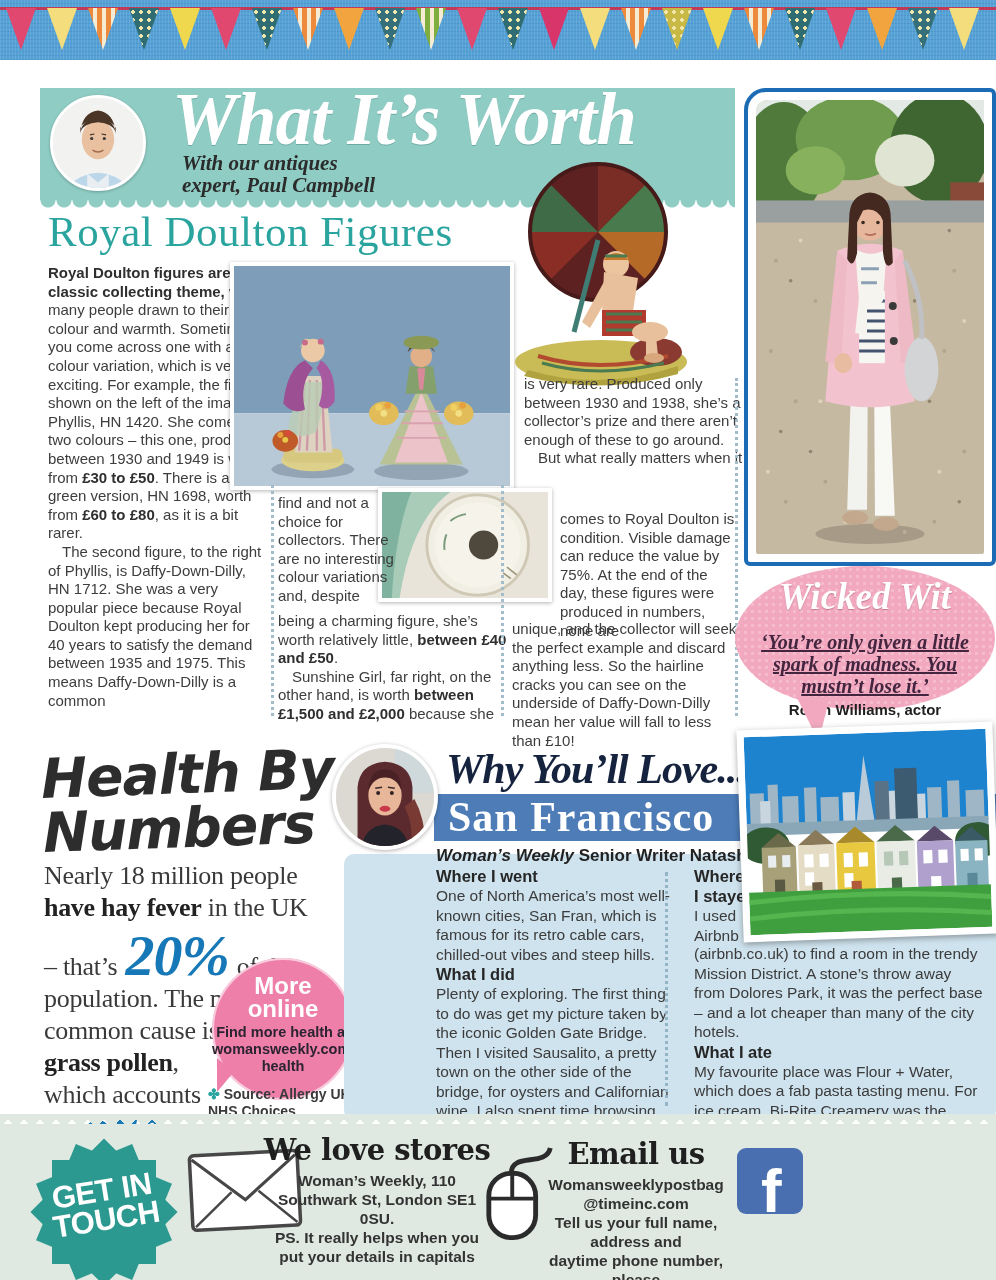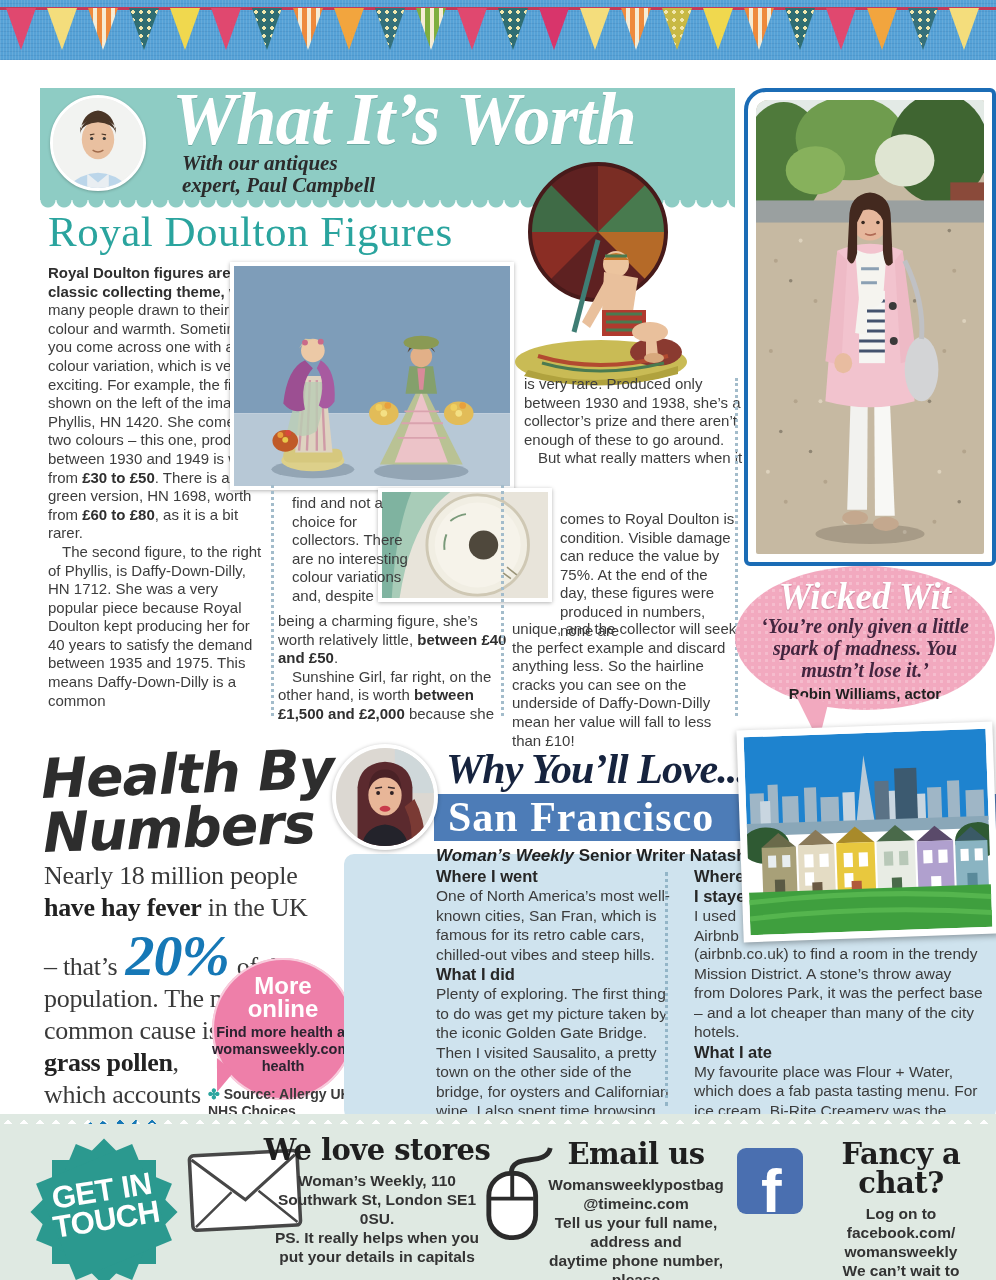--- a/index.html
+++ b/index.html
@@ -28,21 +28,21 @@
   .paul { left:10px; top:7px; width:96px; height:96px; border:3px solid #fff; box-shadow:0 1px 3px rgba(0,0,0,.25); }
   .wiw-title { position:absolute; left:132px; top:-6px; width:560px; font:italic 700 73px/1.05 "Liberation Serif","DejaVu Serif",serif; color:#ffffff; letter-spacing:-1px; text-shadow:0 1px 0 rgba(60,120,115,.4); }
   .wiw-sub { position:absolute; left:142px; top:64px; font:italic 700 21px/1.05 "Liberation Serif","DejaVu Serif",serif; color:#2b2b2b; }
   .rd-head { position:absolute; left:8px; top:122px; font:400 43px/1 "Liberation Serif","DejaVu Serif",serif; color:#2aa49e; letter-spacing:.5px; }
 
   .bodytext { font:15px/18.6px "Liberation Sans",sans-serif; color:#3d3d3d; }
   .bodytext .b { font-weight:700; color:#2f2f2f; }
   .bodytext .indent { text-indent:14px; display:block; }
   .col { position:absolute; }
   .c1 { left:8px;  top:176px; width:222px; }
-  .c2a{ left:252px; top:406px; width:122px; }
+  .c2a{ left:238px; top:406px; width:122px; }
   .c2b{ left:238px; top:524px; width:230px; }
   .c3a{ left:484px; top:287px; width:224px; }
   .c3b{ left:520px; top:422px; width:178px; }
   .c3c{ left:472px; top:532px; width:230px; }
   .vsep { position:absolute; width:0; border-left:3px dotted #a3bccb; }
   .sep1 { left:231px; top:397px; height:231px; }
   .sep2 { left:461px; top:397px; height:231px; }
   .sep3 { left:695px; top:290px; height:338px; }
 
   .photo-frame { position:absolute; background:#fff; box-shadow:0 1px 4px rgba(0,0,0,.3); padding:4px; }
@@ -57,21 +57,21 @@
     border-radius:22px 6px 6px 6px; background:#fff; padding:8px; }
   .rail svg { width:100%; height:100%; border-radius:12px 2px 2px 2px; display:block; }
 
   
   .wwit { position:absolute; left:735px; top:566px; width:260px; height:144px; background:#f2a9bf;
     border-radius:50%; text-align:center;
     background-image:radial-gradient(rgba(255,255,255,.22) 1.4px, transparent 1.6px); background-size:7px 7px; }
   .wwit-tail { position:absolute; left:790px; top:698px; width:0; height:0;
     border-top:40px solid #f2a9bf; border-left:34px solid transparent; transform:rotate(14deg); }
   .wwit-title { font:italic 700 37px/1 "Liberation Serif","DejaVu Serif",serif; color:#fff; margin-top:12px; text-shadow:0 1px 1px rgba(150,70,100,.5); }
-  .wwit-quote { font:italic 700 20px/22px "Liberation Serif","DejaVu Serif",serif; color:#43253f; margin-top:0; }
+  .wwit-quote { font:italic 700 20px/22px "Liberation Serif","DejaVu Serif",serif; color:#43253f; margin-top:16px;text-decoration:underline; }
   .wwit-attr { font:700 15px/1 "Liberation Sans",sans-serif; color:#1f1f1f; margin-top:5px; }
 
   
   .hb-title { position:absolute; left:42px; top:748px; font:italic 700 55px/0.98 "DejaVu Sans","Liberation Sans",sans-serif; color:#2d2d2d; transform:rotate(-2deg); letter-spacing:-1px; }
   .hb { position:absolute; left:44px; top:860px; width:310px; }
   .hl { font:26px/32px "Liberation Serif","DejaVu Serif",serif; color:#3a3a3a; letter-spacing:-.3px; white-space:nowrap; }
   .hl .hb-b { font-weight:700; color:#222; }
   .statline { display:flex; align-items:baseline; gap:8px; }
   .stat { font:italic 700 58px/0.9 "Liberation Serif","DejaVu Serif",serif; color:#1678b6; letter-spacing:-1px; }
   .more { position:absolute; left:212px; top:958px; width:142px; height:142px; border-radius:50%; background:#ee7fa9;
@@ -590,23 +590,14 @@
       <span>@timeinc.com</span><br>
       <span>Tell us your full name, address and</span><br>
       <span>daytime phone number, please</span>
     </div>
   </div>
 
   <div class="fb">
     <span>f</span>
   </div>
 
-  <div class="chat-block">
-    <div class="fhead">Fancy a chat?</div>
-    <div class="fsub">
-      <span>Log on to facebook.com/</span><br>
-      <span>womansweekly</span><br>
-      <span>We can’t wait to</span><br>
-      
-    </div>
-  </div>
 
 </div>
 
 </body></html>

